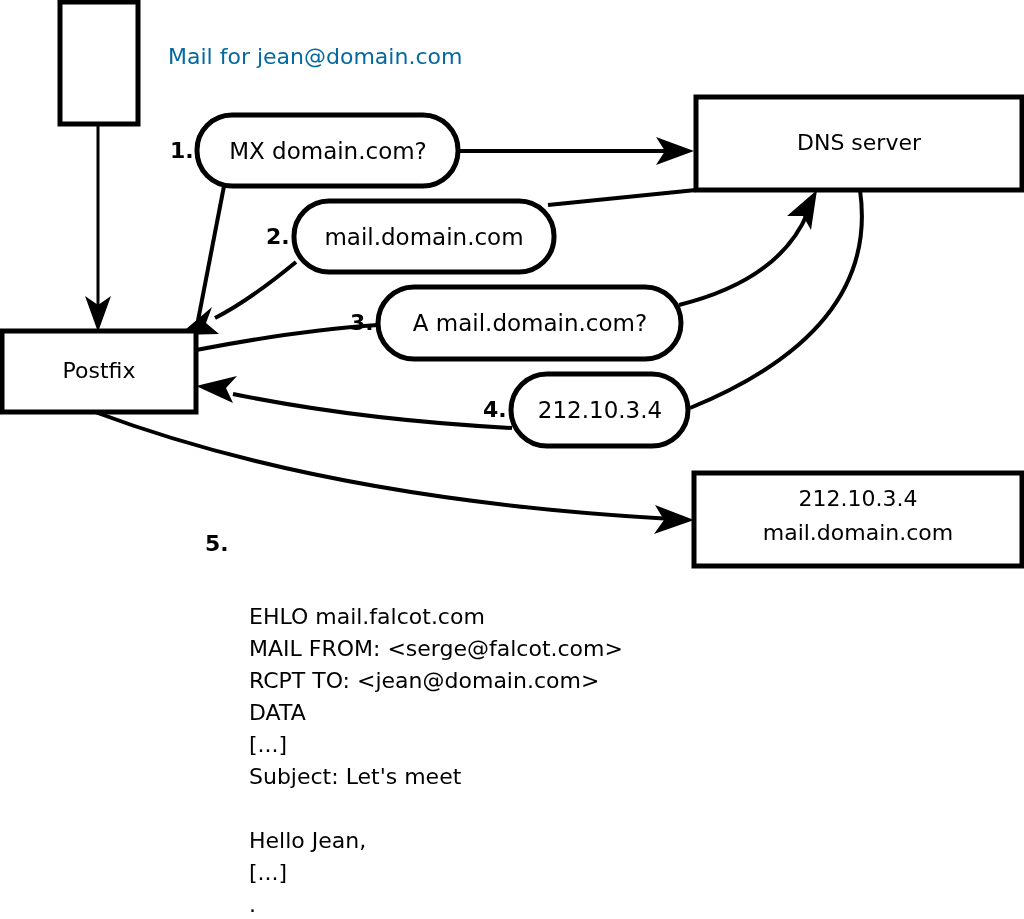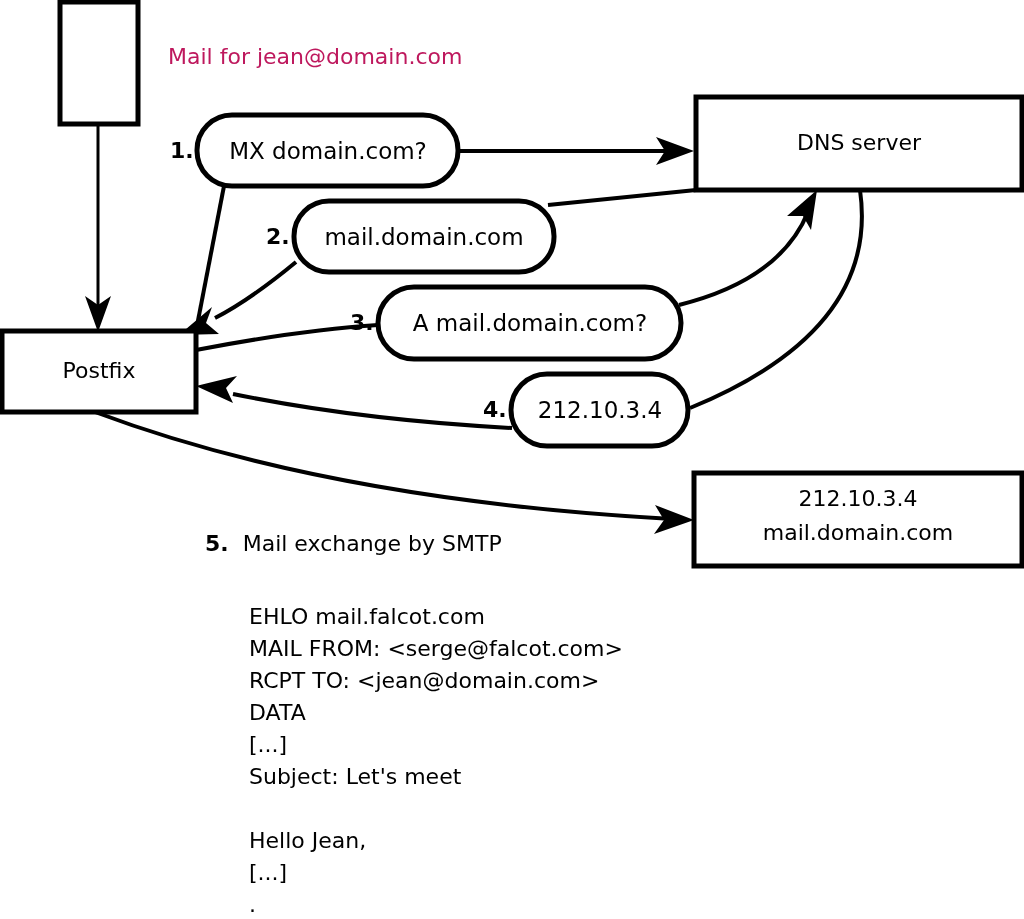--- a/index.html
+++ b/index.html
@@ -70,21 +70,21 @@
     font-size: 22px;
     font-weight: bold;
     color: #000000;
     white-space: nowrap;
     line-height: 1;
   }
   .plain-label {
     position: absolute;
     font-family: "DejaVu Sans", "Liberation Sans", sans-serif;
     font-size: 22px;
-    color: #be185d;
+    color: #0369a1;
     white-space: nowrap;
     line-height: 1;
   }
   #caption-row {
     position: absolute;
     left: 205px;
     top: 531px;
     display: flex;
     align-items: baseline;
   }
@@ -213,18 +213,17 @@
   <div class="step-num" style="left:170px; top:140px;">1.</div>
 
   <div class="step-num" style="left:266px; top:226px;">2.</div>
 
   <div class="step-num" style="left:350px; top:312px;">3.</div>
 
   <div class="step-num" style="left:483px; top:399px;">4.</div>
 
   <div id="caption-row">
     <span class="caption-num">5.</span>
-    <span class="caption-text">Mail exchange by SMTP</span>
   </div>
 
   <div id="smtp-transcript"><div class="line">EHLO mail.falcot.com</div><div class="line">MAIL FROM: &lt;serge@falcot.com&gt;</div><div class="line">RCPT TO: &lt;jean@domain.com&gt;</div><div class="line">DATA</div><div class="line">[...]</div><div class="line">Subject: Let's meet</div><div class="blank"></div><div class="line">Hello Jean,</div><div class="line">[...]</div><div class="line">.</div></div>
 
 </div>
 
 </body></html>

